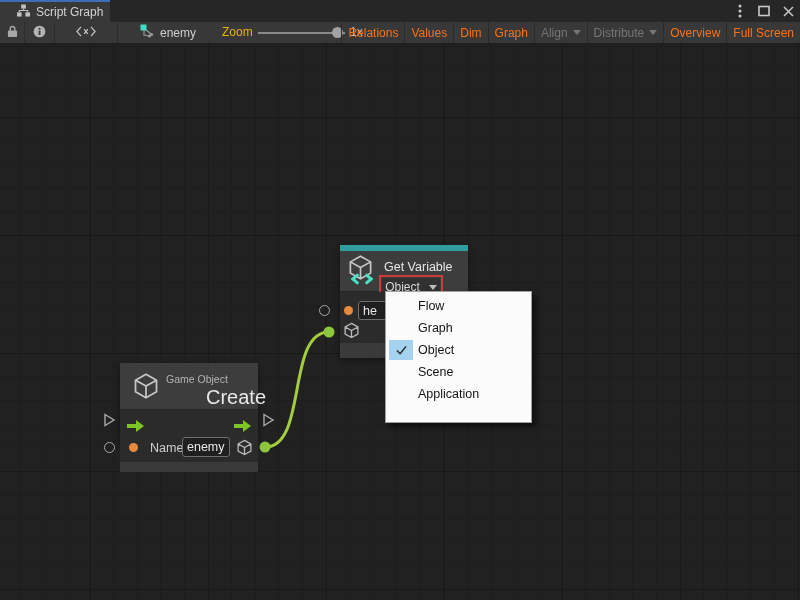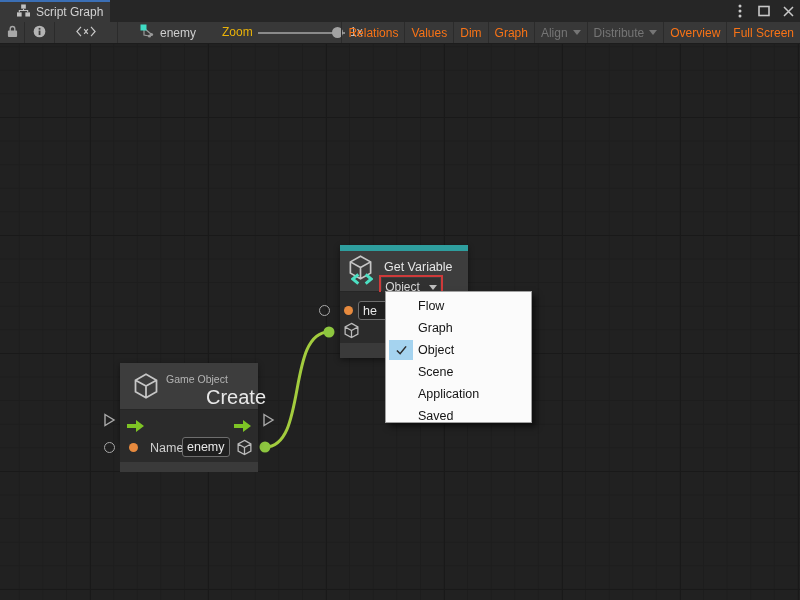--- a/index.html
+++ b/index.html
@@ -287,17 +287,16 @@
       <div class="menu-item">
         <span class="menu-check-bg">
           <svg width="13" height="11" viewBox="0 0 14 12">
               <path d="M2 6 L5.5 9.5 L12 1.5" stroke="#2b2b2b" stroke-width="1.7" fill="none"></path>
             </svg>
         </span>
         <span>Object</span>
       </div>
       <div class="menu-item"><span>Scene</span></div>
       <div class="menu-item"><span>Application</span></div>
-      <div class="menu-item"><span>Saved</span></div>
     </div>
 
   </div>
 </div>
 
 </body></html>

